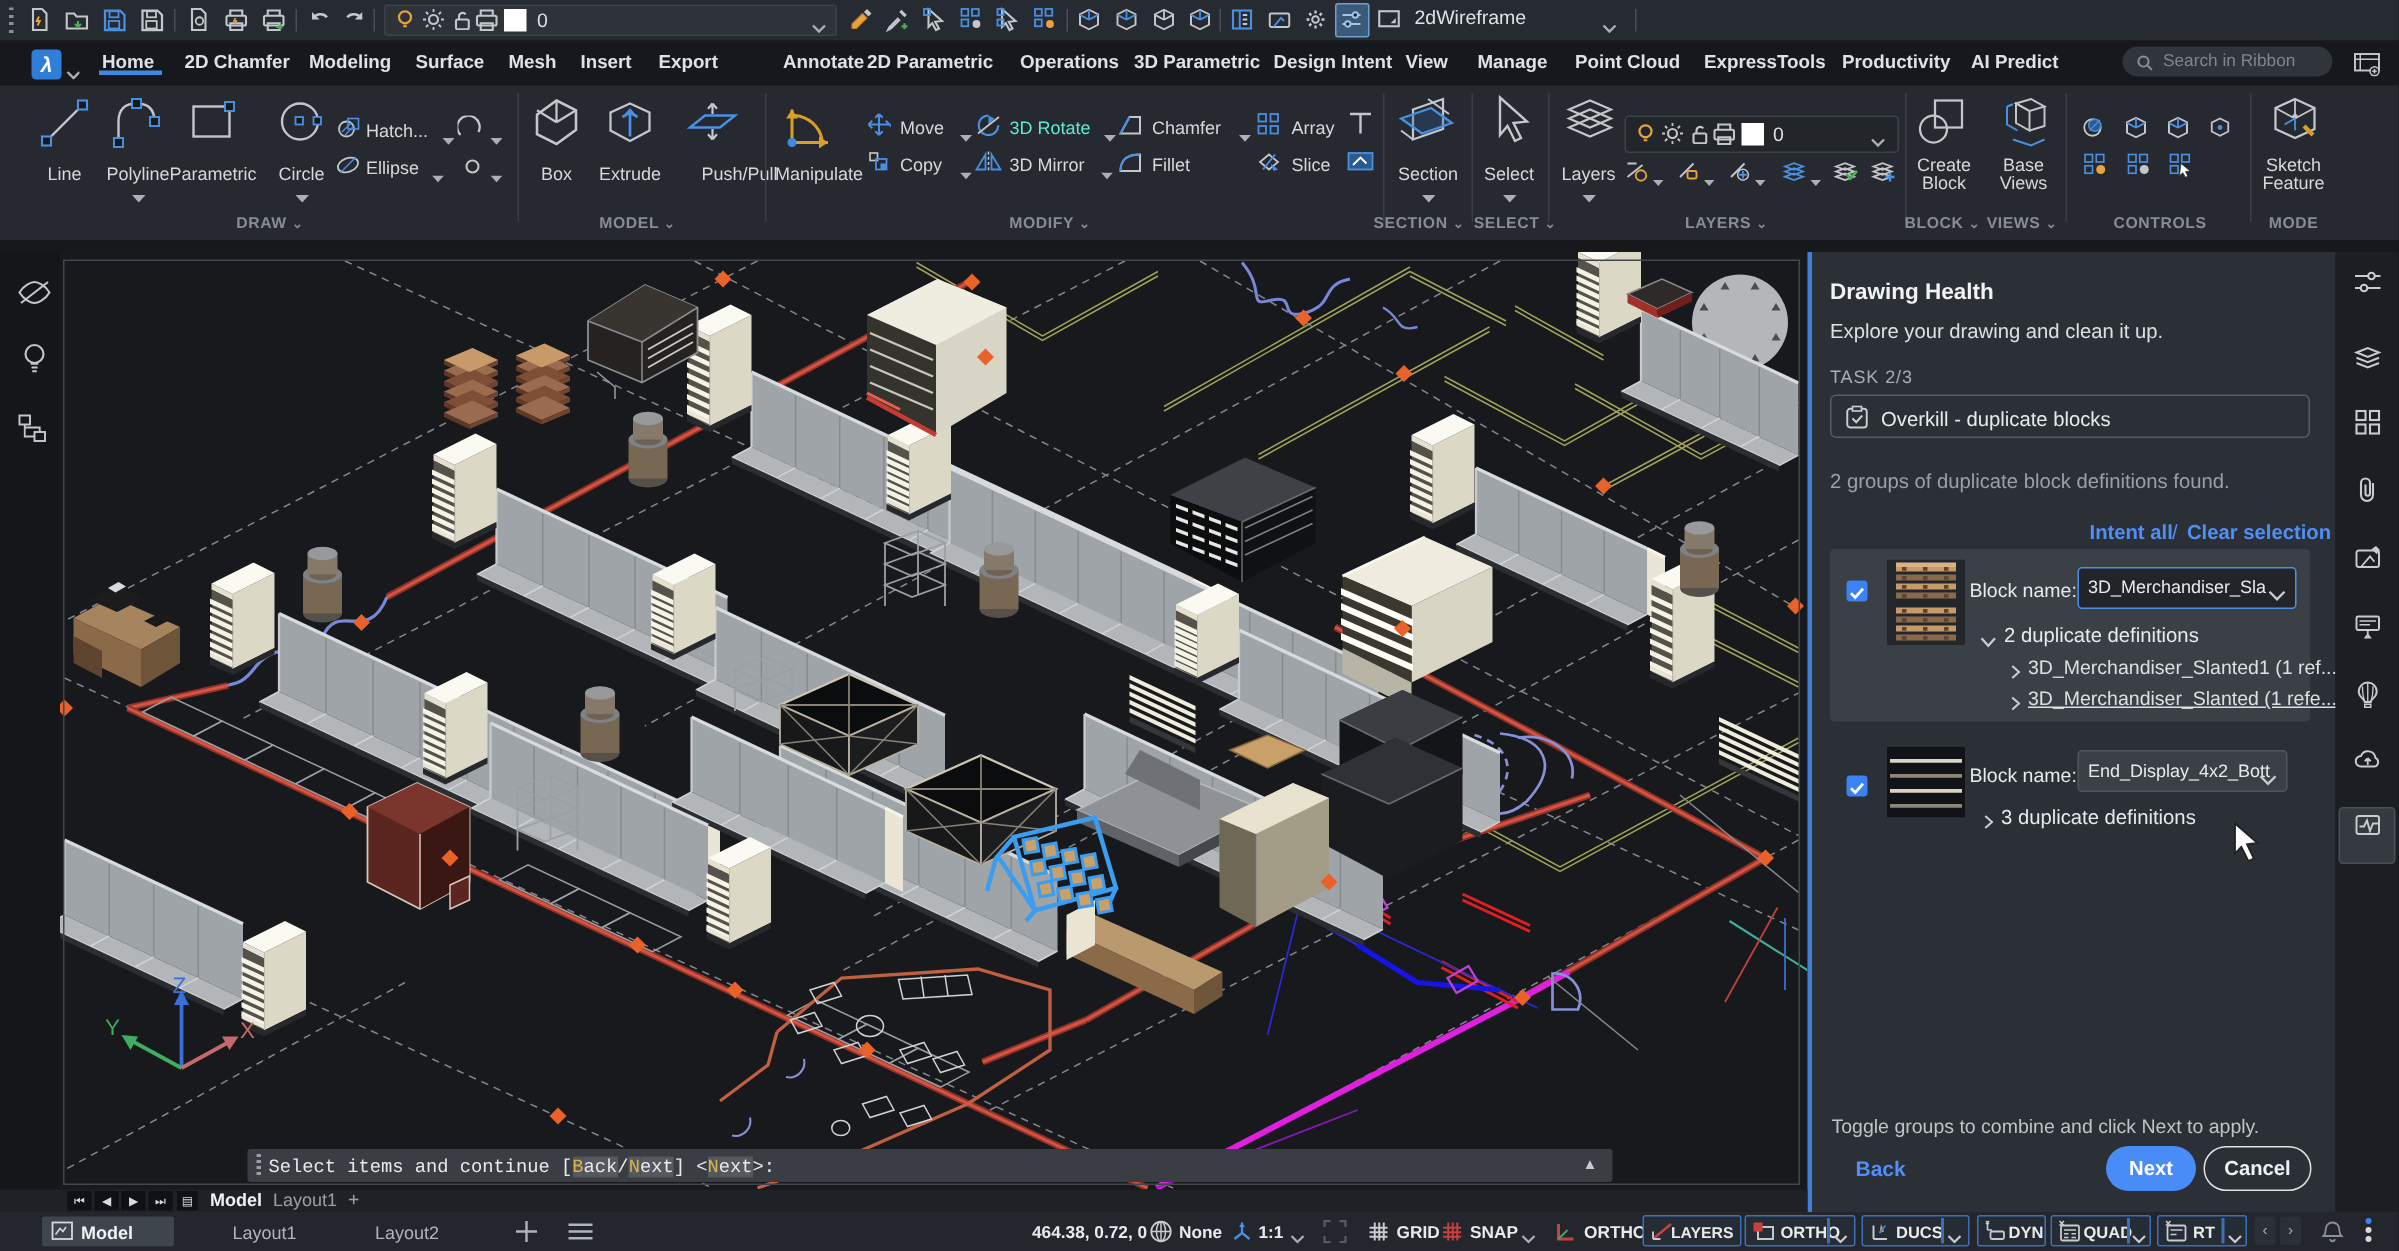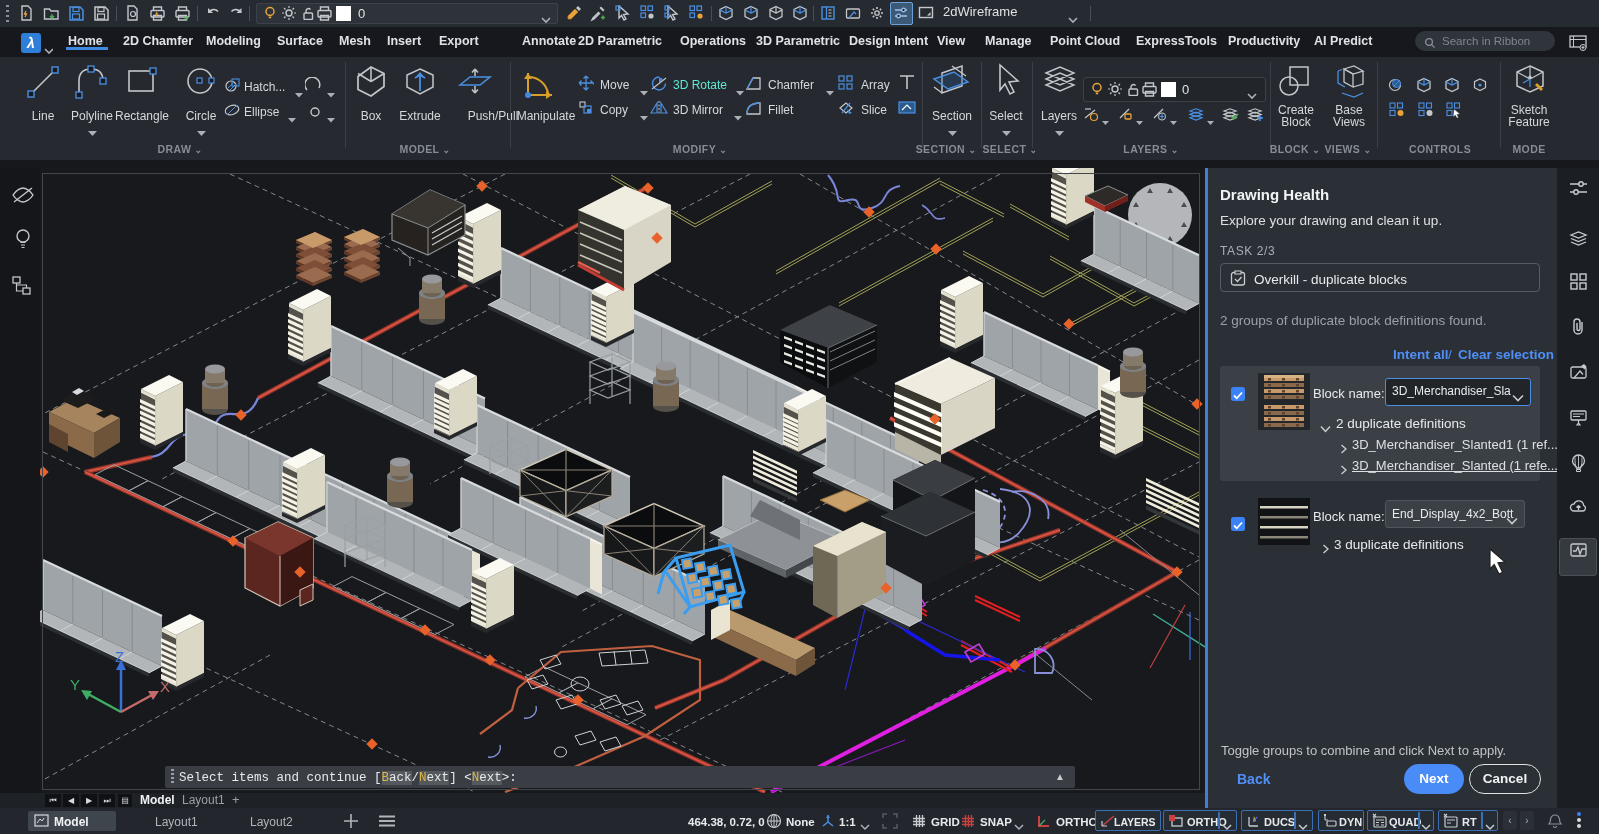--- a/index.html
+++ b/index.html
@@ -215,21 +215,21 @@
         <rect x="25" y="13" width="6" height="6" fill="#17191c" stroke="#4a90e2" stroke-width="1.3"></rect>
       </svg></div>
     <div class="abs btnlabel" style="left:47px;top:53px;width:90px;">Polyline</div>
     <div class="abs" style="left:88px;top:66px;"><svg width="9" height="6" viewBox="0 0 9 6" style="">
         <path d="M0 0l4.5 5L9 0z" fill="#aab0b6"></path>
       </svg></div>
     <div class="abs" style="left:125px;top:8px;"><svg width="34" height="34" viewBox="0 0 34 34" style="">
         <rect x="4" y="6" width="24" height="20" fill="none" stroke="#c3c7cc" stroke-width="1.6"></rect>
         <rect x="25" y="3" width="6" height="6" fill="#17191c" stroke="#4a90e2" stroke-width="1.3"></rect>
       </svg></div>
-    <div class="abs btnlabel" style="left:97px;top:53px;width:90px;">Rectangle</div>
+    <div class="abs btnlabel" style="left:97px;top:53px;width:90px;">Parametric</div>
     <div class="abs" style="left:184px;top:8px;"><svg width="34" height="34" viewBox="0 0 34 34" style="">
         <circle cx="16" cy="16" r="12" fill="none" stroke="#c3c7cc" stroke-width="1.6"></circle>
         <rect x="13" y="13" width="5" height="5" fill="#17191c" stroke="#4a90e2" stroke-width="1.2"></rect>
         <rect x="25" y="13" width="5" height="5" fill="#17191c" stroke="#4a90e2" stroke-width="1.2"></rect>
       </svg></div>
     <div class="abs btnlabel" style="left:156px;top:53px;width:90px;">Circle</div>
     <div class="abs" style="left:197px;top:66px;"><svg width="9" height="6" viewBox="0 0 9 6" style="">
         <path d="M0 0l4.5 5L9 0z" fill="#aab0b6"></path>
       </svg></div>
     <div class="abs" style="left:224px;top:20px;"><svg width="16" height="16" viewBox="0 0 16 16" style="">

